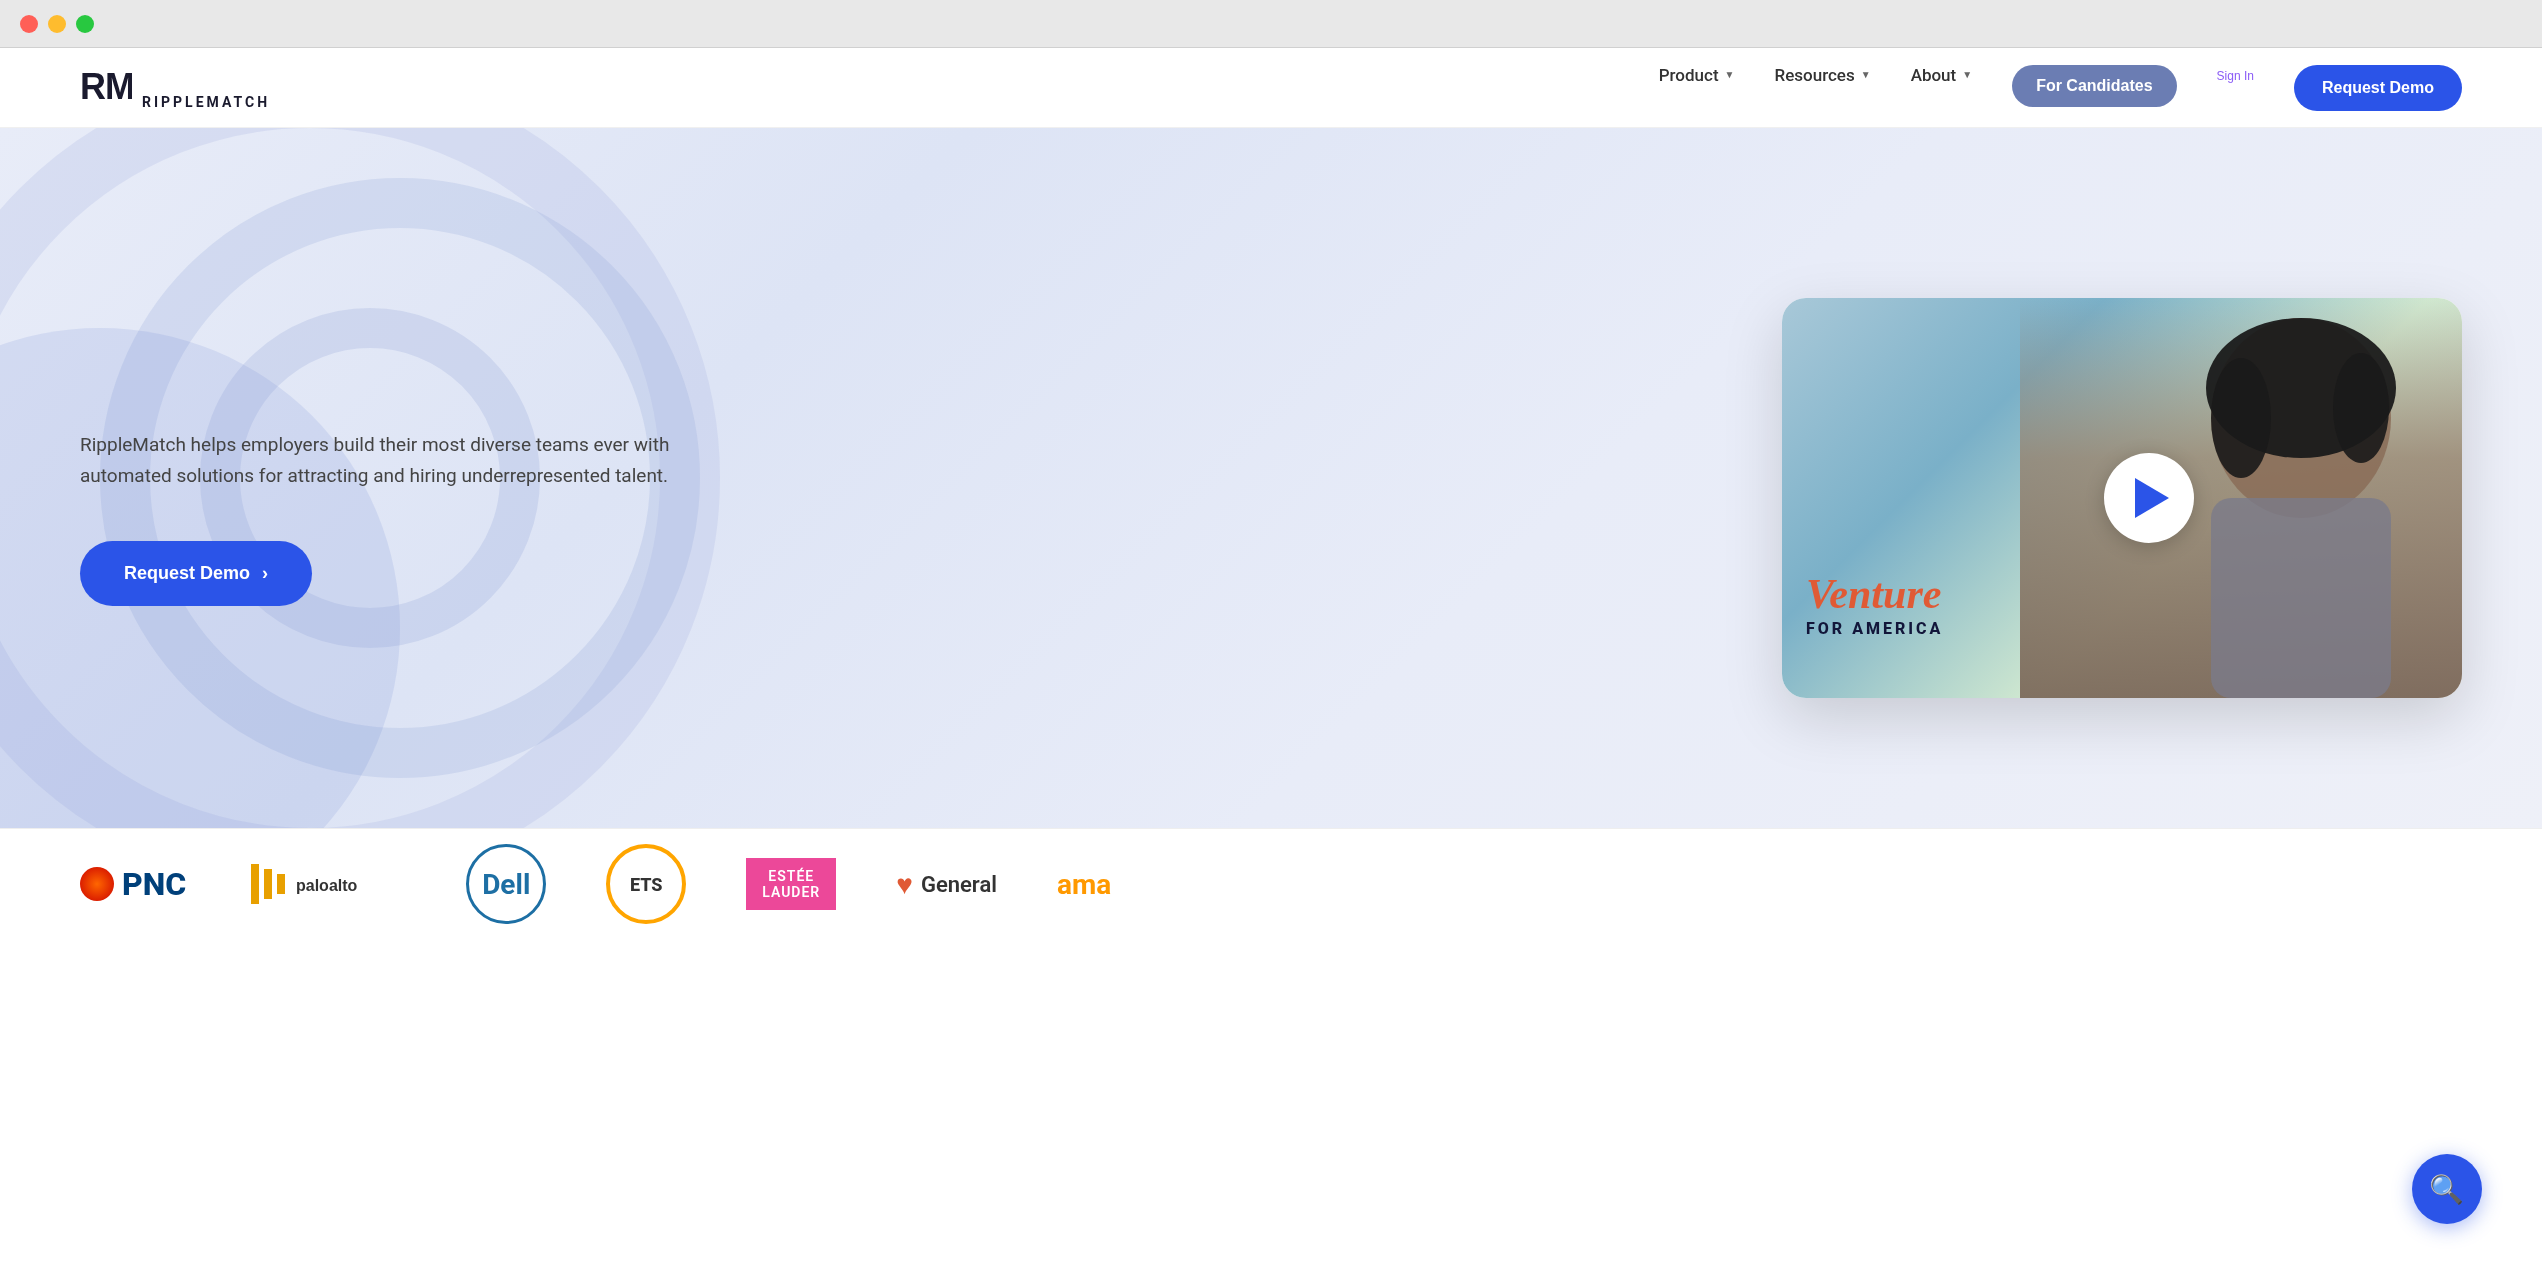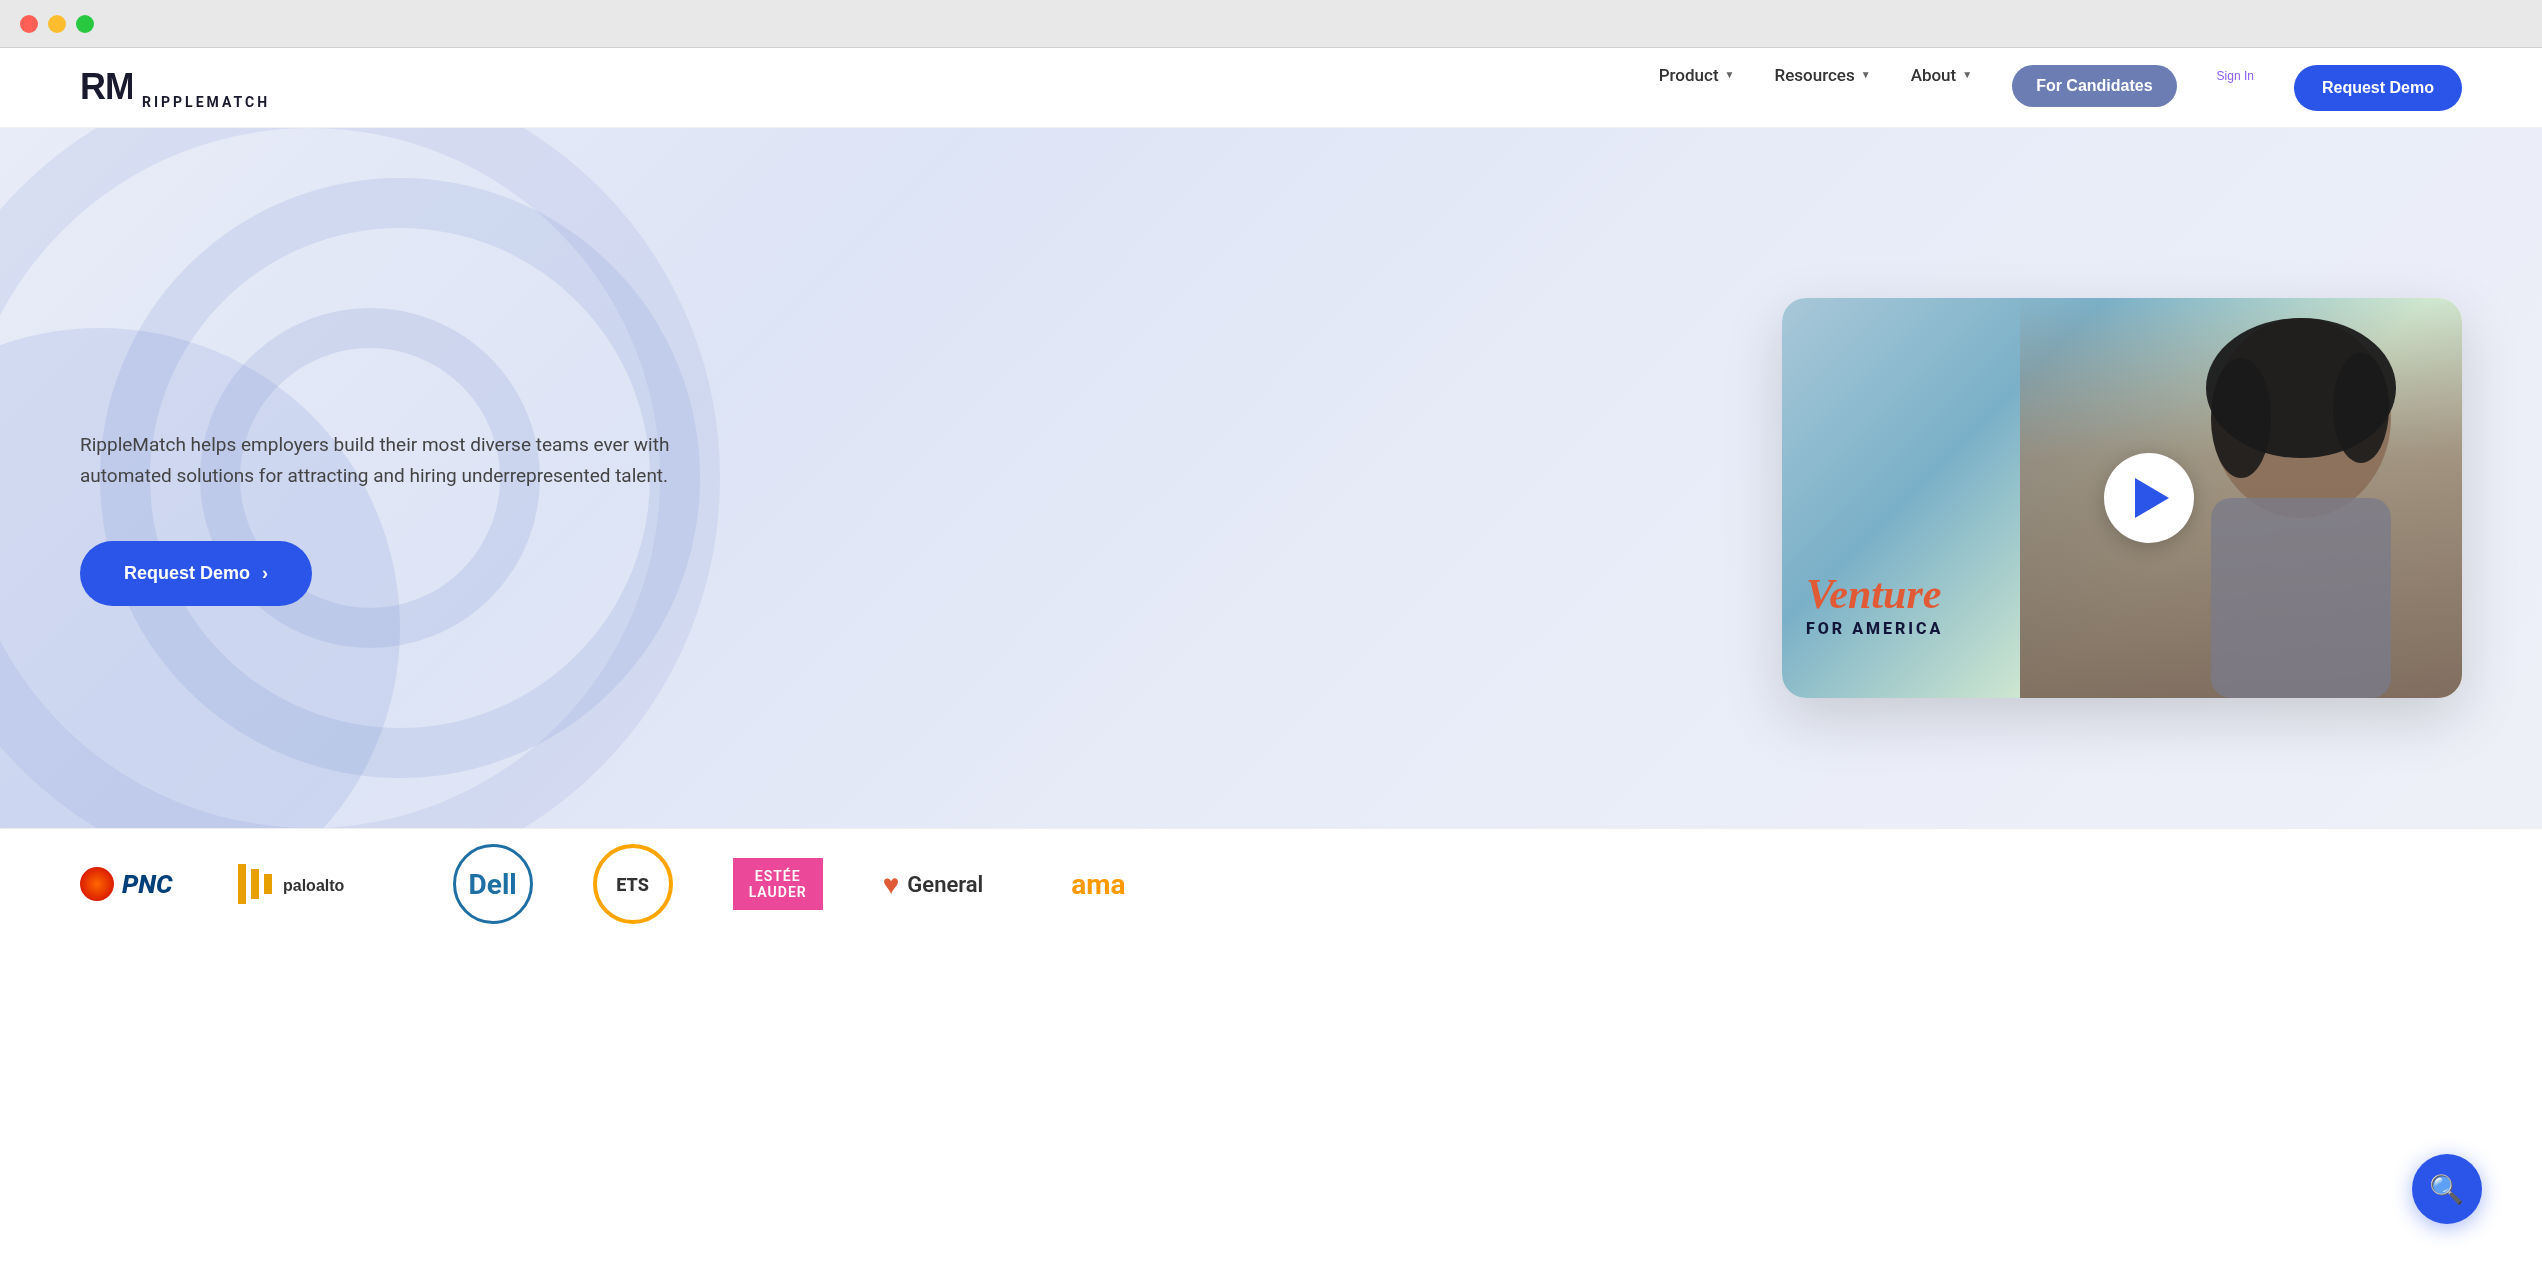--- a/index.html
+++ b/index.html
@@ -336,22 +336,21 @@
       z-index: 100;
     }
 
     .search-icon-white {
       font-size: 28px;
       color: white;
     }
 
     .logo-pncbank {
       color: #00407a;
-      font-style: italic;
-      font-size: 26px;
+      font-size: 32px;
       font-weight: 800;
     }
 
     .logo-pnc-wrapper {
       display: flex;
       align-items: center;
       gap: 8px;
     }
 
     .pnc-dot {
@@ -420,21 +419,20 @@
     .general-text {
       font-size: 22px;
       font-weight: 600;
       color: #333;
     }
 
     .logo-ama-text {
       font-size: 28px;
       font-weight: 700;
       color: #ff9900;
-      margin-left: 28px;
     }
 
     
     .hero-circle-inner {
       position: absolute;
       left: 200px;
       top: 50%;
       transform: translateY(-50%);
       width: 340px;
       height: 340px;

